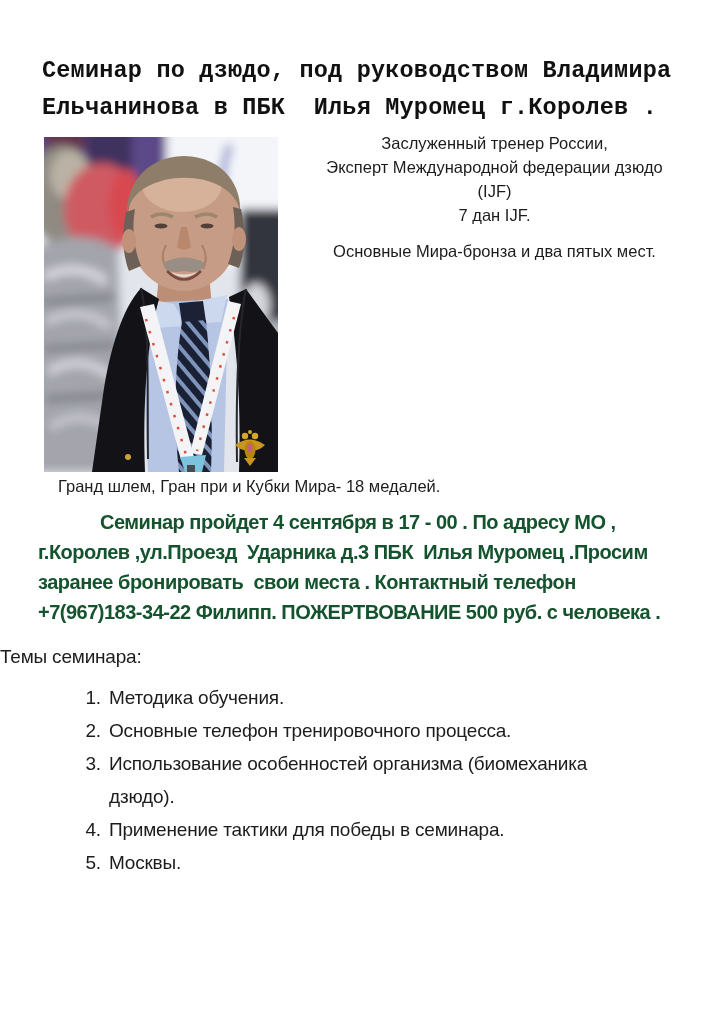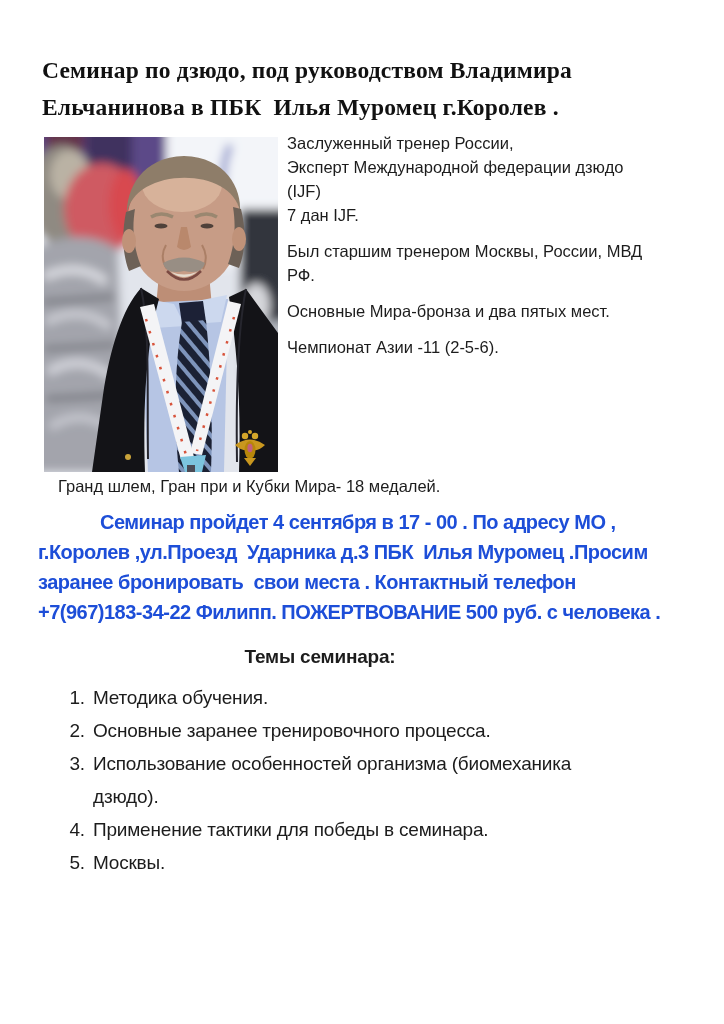--- a/index.html
+++ b/index.html
@@ -10,21 +10,21 @@
     background: #ffffff;
     overflow: hidden;
     font-family: "Liberation Sans", sans-serif;
     color: #1c1c1c;
   }
   .page-title {
     position: absolute;
     left: 42px;
     top: 36px;
     width: 660px;
-    font-family: Liberation Serif, serif;
+    font-family: Liberation Mono, monospace;
     font-weight: bold;
     font-size: 23.5px;
     line-height: 37px;
     letter-spacing: 0.2px;
     white-space: pre;
     color: #111111;
   }
   .photo {
     position: absolute;
     left: 44px;
@@ -36,63 +36,63 @@
     position: absolute;
     left: 287px;
     top: 131px;
     width: 415px;
     font-size: 16.5px;
     line-height: 24px;
   }
   .bio p {
     margin: 0 0 12px 0;
     white-space: pre;
+    text-align: center;
   }
   .bio .medals-line b { font-weight: bold; }
   .grand-slam {
     position: absolute;
     left: 58px;
     top: 477px;
     font-size: 16.5px;
     white-space: pre;
   }
   .announcement {
     position: absolute;
     left: 38px;
     top: 507px;
     width: 662px;
     font-weight: bold;
     font-size: 20px;
     line-height: 30px;
     letter-spacing: -0.5px;
     text-indent: 62px;
     white-space: pre;
-    color: #1d4ed8;
+    color: #14532d;
   }
   .topics-heading {
     position: absolute;
     left: 0;
     top: 646px;
     width: 640px;
-    text-align: center;
+    text-align: left;
     font-size: 19px;
     letter-spacing: -0.2px;
-    font-weight: bold;
   }
   .topics {
     position: absolute;
     left: 42px;
     top: 681px;
     width: 640px;
     font-size: 19px;
     line-height: 33px;
     letter-spacing: -0.2px;
   }
   .topics ol { margin: 0; padding-left: 48px; }
-  .topics li { padding-left: 3px; white-space: pre; }
+  .topics li { padding-left: 3px; white-space: pre; margin-left: 16px; }
 </style>
 </head>
 <body>
 
 <div class="page">
 
   <h1 class="page-title">Семинар по дзюдо, под руководством Владимира
 Ельчанинова в ПБК  Илья Муромец г.Королев .</h1>
 
   <svg class="photo" viewBox="0 0 234 335" width="234" height="335" xmlns="http://www.w3.org/2000/svg">
@@ -177,39 +177,36 @@
       </g>
       <circle cx="84" cy="320" r="3" fill="#c9a33a"></circle>
     </g>
   </svg>
 
   <div class="bio">
     <p>Заслуженный тренер России,
 Эксперт Международной федерации дзюдо
 (IJF)
 7 дан IJF.</p>
-    <p>Был старшим тренером Москвы, России, МВД
-РФ.</p>
     <p>Основные Мира-бронза и два пятых мест.</p>
-    <p>Чемпионат Азии -11 (2-5-6).</p>
   </div>
 
   <div class="grand-slam">Гранд шлем, Гран при и Кубки Мира- 18 медалей.</div>
 
   <div class="announcement">Семинар пройдет 4 сентября в 17 - 00 . По адресу МО ,
 г.Королев ,ул.Проезд  Ударника д.3 ПБК  Илья Муромец .Просим
 заранее бронировать  свои места . Контактный телефон
 +7(967)183-34-22 Филипп. ПОЖЕРТВОВАНИЕ 500 руб. с человека .</div>
 
   <div class="topics-heading">Темы семинара:</div>
 
   <div class="topics">
     <ol>
       <li>Методика обучения.</li>
-      <li>Основные заранее тренировочного процесса.</li>
+      <li>Основные телефон тренировочного процесса.</li>
       <li>Использование особенностей организма (биомеханика
 дзюдо).</li>
       <li>Применение тактики для победы в семинара.</li>
       <li>Москвы.</li>
     </ol>
   </div>
 
 </div>
 
 </body></html>

